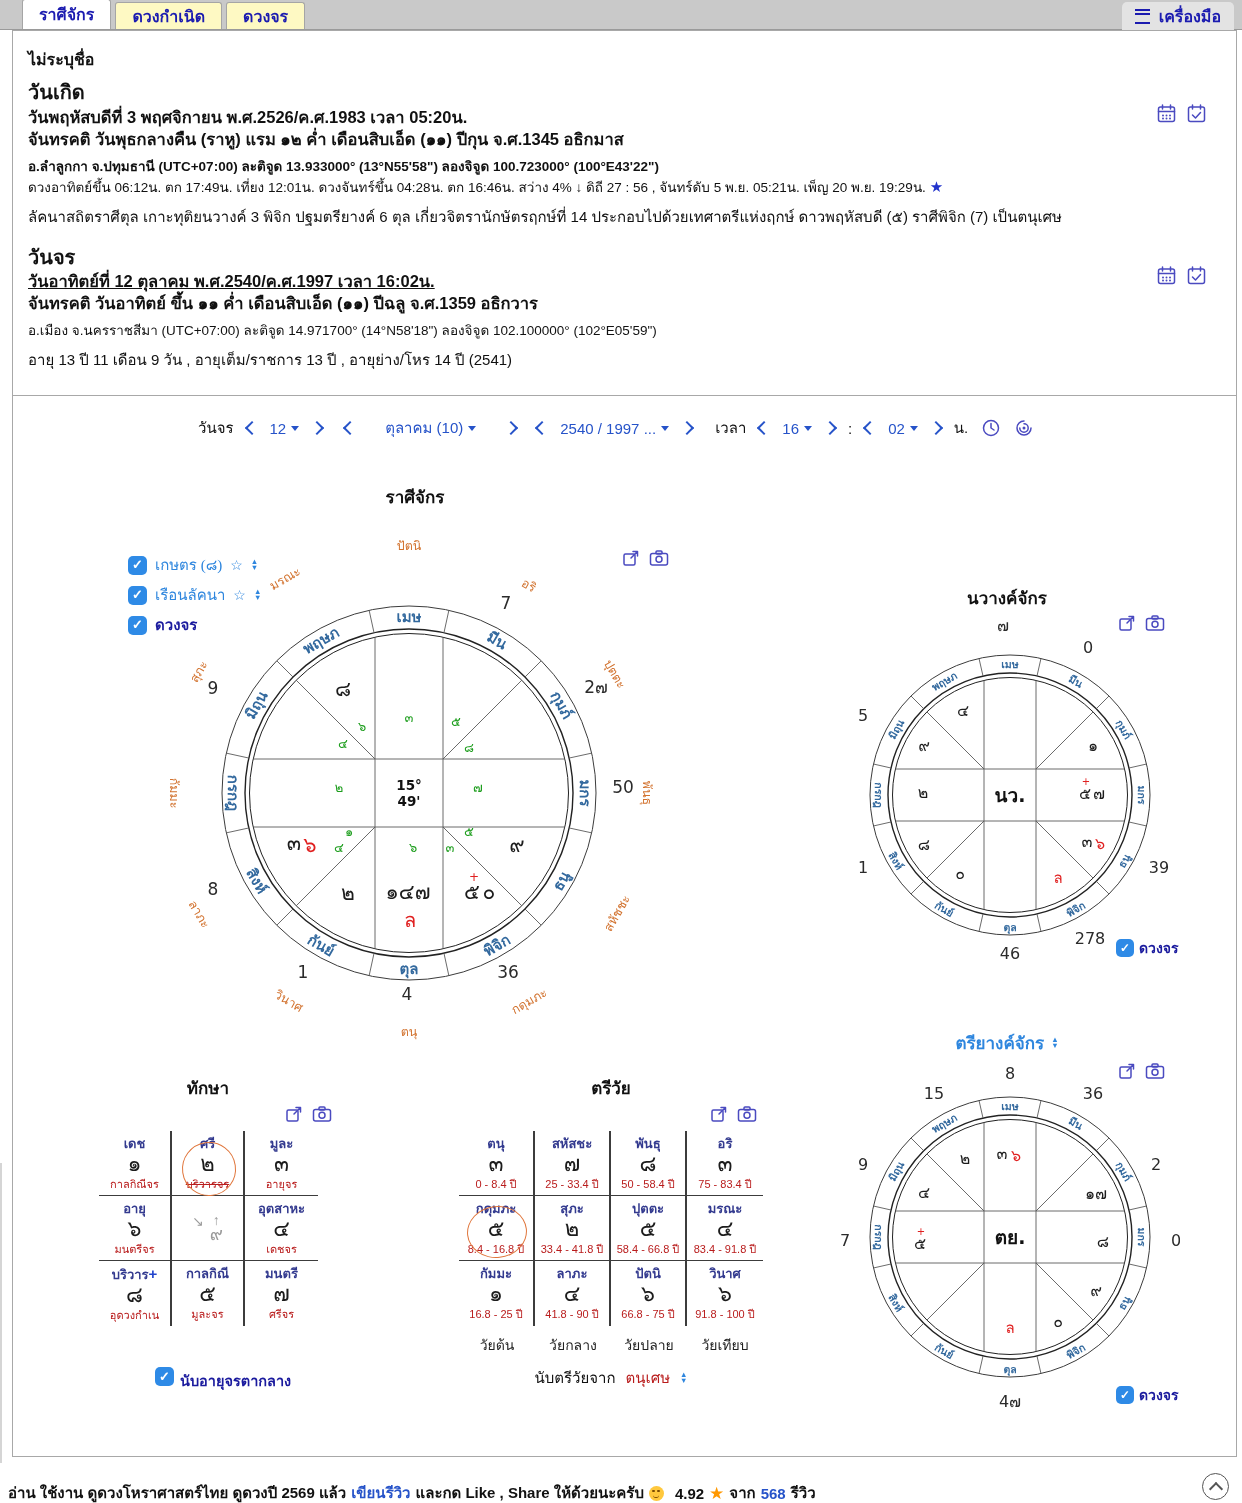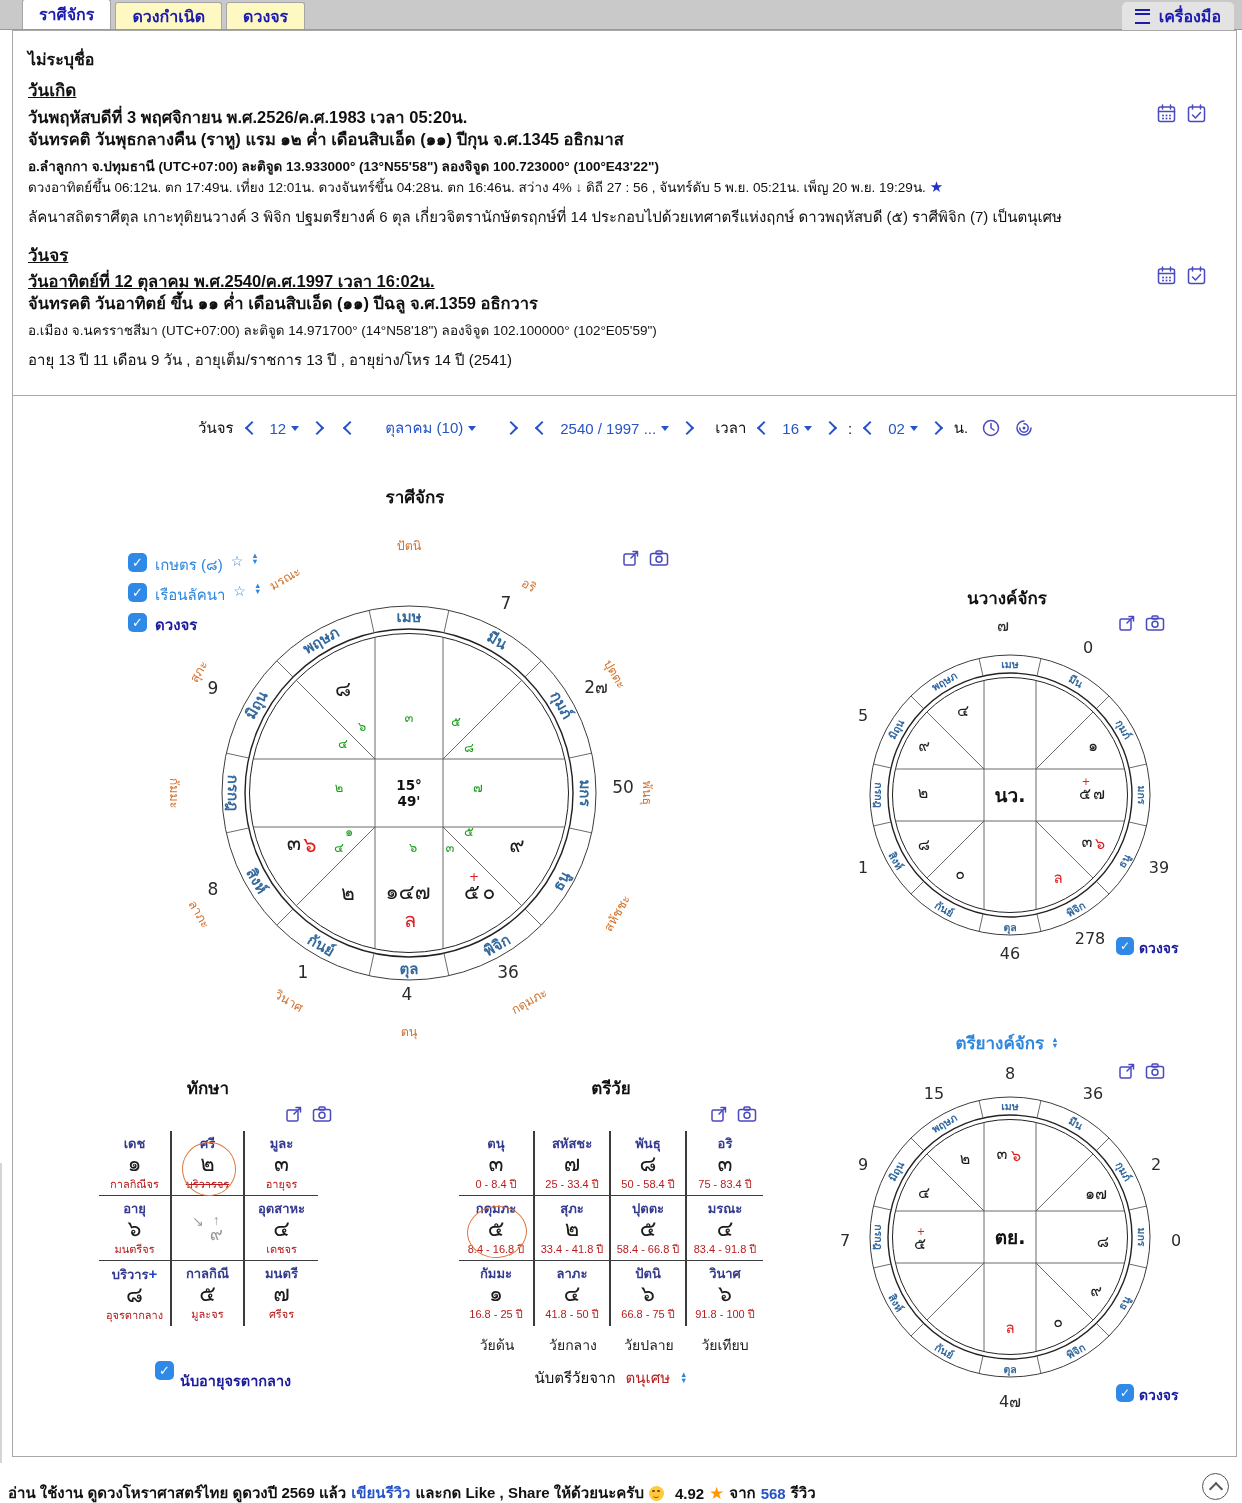--- a/index.html
+++ b/index.html
@@ -12,38 +12,38 @@
   .tab.active{background:#fff;height:29px;}
   .toolsbtn{position:absolute;right:8px;top:2px;height:28px;background:#e3e3e3;border-radius:5px 5px 0 0;padding:0 13px;color:#1b1bb0;font-weight:bold;font-size:16px;display:flex;align-items:center;gap:9px;cursor:pointer;}
   .burger{width:15px;height:11px;border-top:2px solid #1b1bb0;border-bottom:2px solid #1b1bb0;position:relative;}
   .burger::after{content:'';position:absolute;left:0;right:0;top:2.5px;border-top:2px solid #1b1bb0;}
   
   .frame{position:absolute;left:12px;top:30px;width:1225px;height:1427px;border:1px solid #a8a8a8;box-sizing:border-box;background:#fff;}
   .divider{position:absolute;left:12px;top:395px;width:1225px;border-top:1px solid #a8a8a8;}
   .drawer-sliver{position:absolute;left:0;top:1163px;width:2px;height:300px;background:#d5d5d5;}
   
   .t-bold{font-weight:bold;font-size:16.5px;}
-  .t-head{font-weight:bold;font-size:17px;text-decoration:underline;}
+  .t-head{font-weight:bold;font-size:20px;}
   .t-small{font-size:13.5px;}
   .t-med{font-size:15px;}
   .bluestar{color:#2233cc;font-size:15px;}
   
   .icn{display:inline-block;cursor:pointer;}
   svg.icn *{fill:none;stroke:#4a4ac0;stroke-width:1.5;stroke-linecap:round;stroke-linejoin:round;}
   svg.icn .fl{fill:#4a4ac0;stroke:none;}
   .iconpair{display:flex;gap:9px;align-items:center;}
   
   .datenav{position:absolute;left:198px;top:413px;height:30px;display:flex;align-items:center;gap:13px;font-size:15px;}
   .dn-val{color:#2653c9;display:flex;align-items:center;gap:5px;cursor:pointer;}
   .caret{width:0;height:0;border-left:4.5px solid transparent;border-right:4.5px solid transparent;border-top:5px solid #2653c9;display:inline-block;}
   .chev{width:8px;height:8px;border-left:2.2px solid #2653c9;border-bottom:2.2px solid #2653c9;display:inline-block;cursor:pointer;flex:0 0 auto;}
   .chev.l{transform:rotate(45deg);}
   .chev.r{transform:rotate(-135deg);}
   
-  .cbrow{display:flex;gap:8px;}
+  .cbrow{display:flex;align-items:center;gap:8px;font-family:Liberation Serif, serif;}
   .cb{width:19px;height:19px;border-radius:5px;background:#2e8ae6;color:#fff;display:inline-flex;align-items:center;justify-content:center;font-size:13px;font-weight:bold;cursor:pointer;flex:0 0 auto;}
   .cb::after{content:"✓";}
   .cb.sm{width:18px;height:18px;font-size:12px;}
   .lbl-light{color:#2e86de;font-size:15px;}
   .lbl-navy{color:#1b1b9e;font-weight:bold;font-size:15px;}
   .star-o{color:#2e86de;font-size:14px;}
   .sort{display:inline-flex;flex-direction:column;color:#2e86de;font-size:7.5px;line-height:6px;cursor:pointer;letter-spacing:0;}
   
   svg.wheel{position:absolute;}
   svg.wheel text{font-family:"DejaVu Sans","Liberation Sans",sans-serif;}
@@ -522,21 +522,21 @@
     </div>
   </div>
   <div class="tcell">
       <div class="tt">อุตสาหะ</div>
       <div class="tn">๔</div>
       <div class="tb">เดชจร</div>
     </div>
   <div class="tcell">
       <div class="tt"><span>บริวาร</span><span class="pluschar">+</span></div>
       <div class="tn">๘</div>
-      <div class="tb">อุจรตากลาง</div>
+      <div class="tb">อุดวงกำเน</div>
     </div>
   <div class="tcell">
       <div class="tt">กาลกิณี</div>
       <div class="tn">๕</div>
       <div class="tb">มูละจร</div>
     </div>
   <div class="tcell">
       <div class="tt">มนตรี</div>
       <div class="tn">๗</div>
       <div class="tb">ศรีจร</div>
@@ -602,21 +602,21 @@
       <div class="tb">83.4 - 91.8 ปี</div>
     </div>
   <div class="tcell">
       <div class="tt">กัมมะ</div>
       <div class="tn">๑</div>
       <div class="tb">16.8 - 25 ปี</div>
     </div>
   <div class="tcell">
       <div class="tt">ลาภะ</div>
       <div class="tn">๔</div>
-      <div class="tb">41.8 - 50 ปี</div>
+      <div class="tb">41.8 - 90 ปี</div>
     </div>
   <div class="tcell">
       <div class="tt">ปัตนิ</div>
       <div class="tn">๖</div>
       <div class="tb">66.8 - 75 ปี</div>
     </div>
   <div class="tcell">
       <div class="tt">วินาศ</div>
       <div class="tn">๖</div>
       <div class="tb">91.8 - 100 ปี</div>

